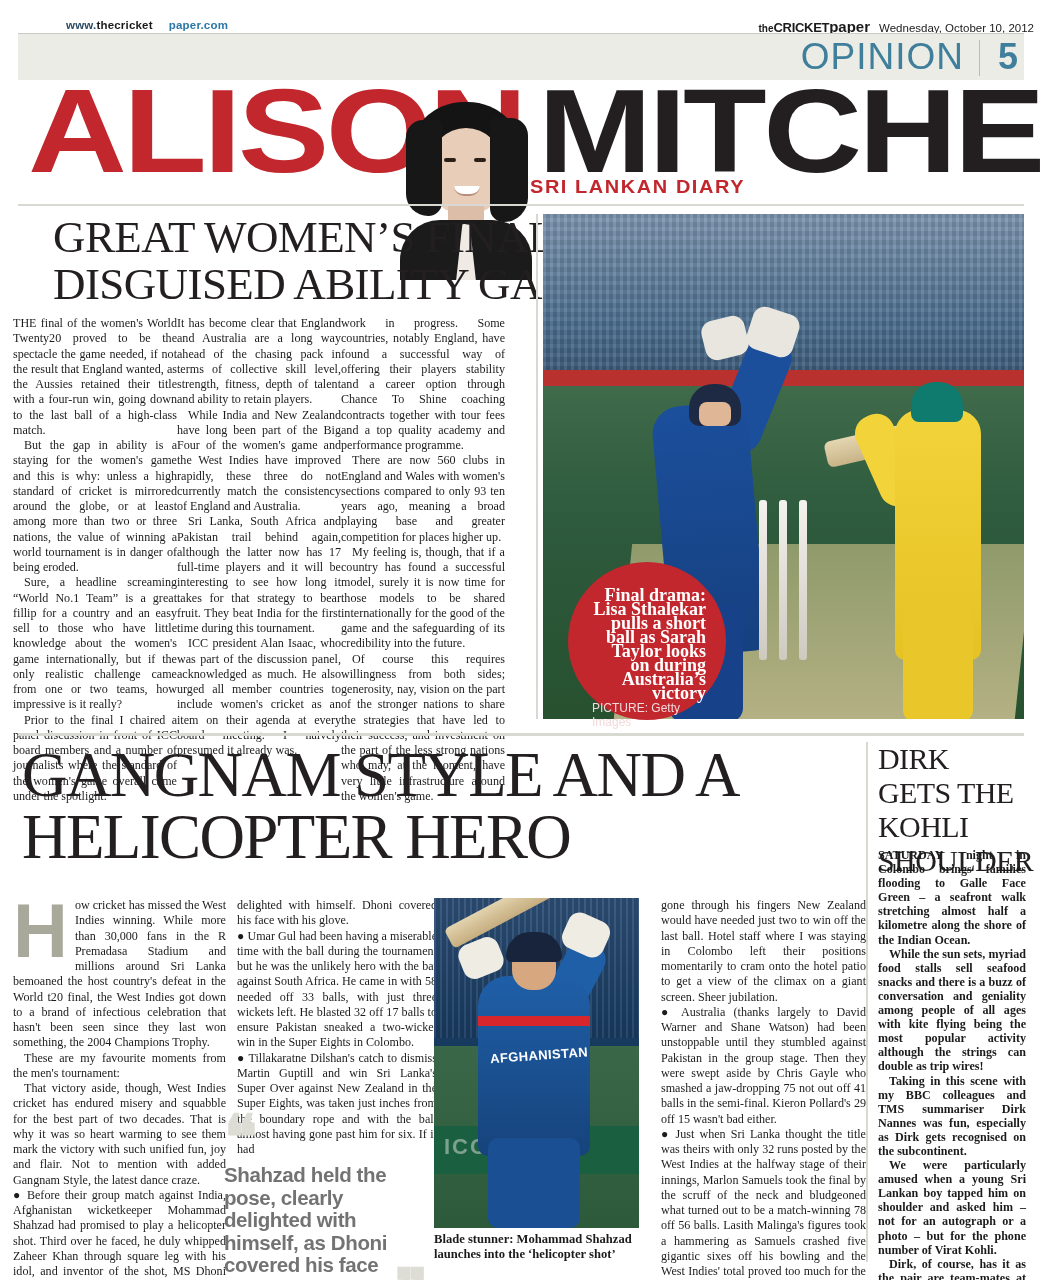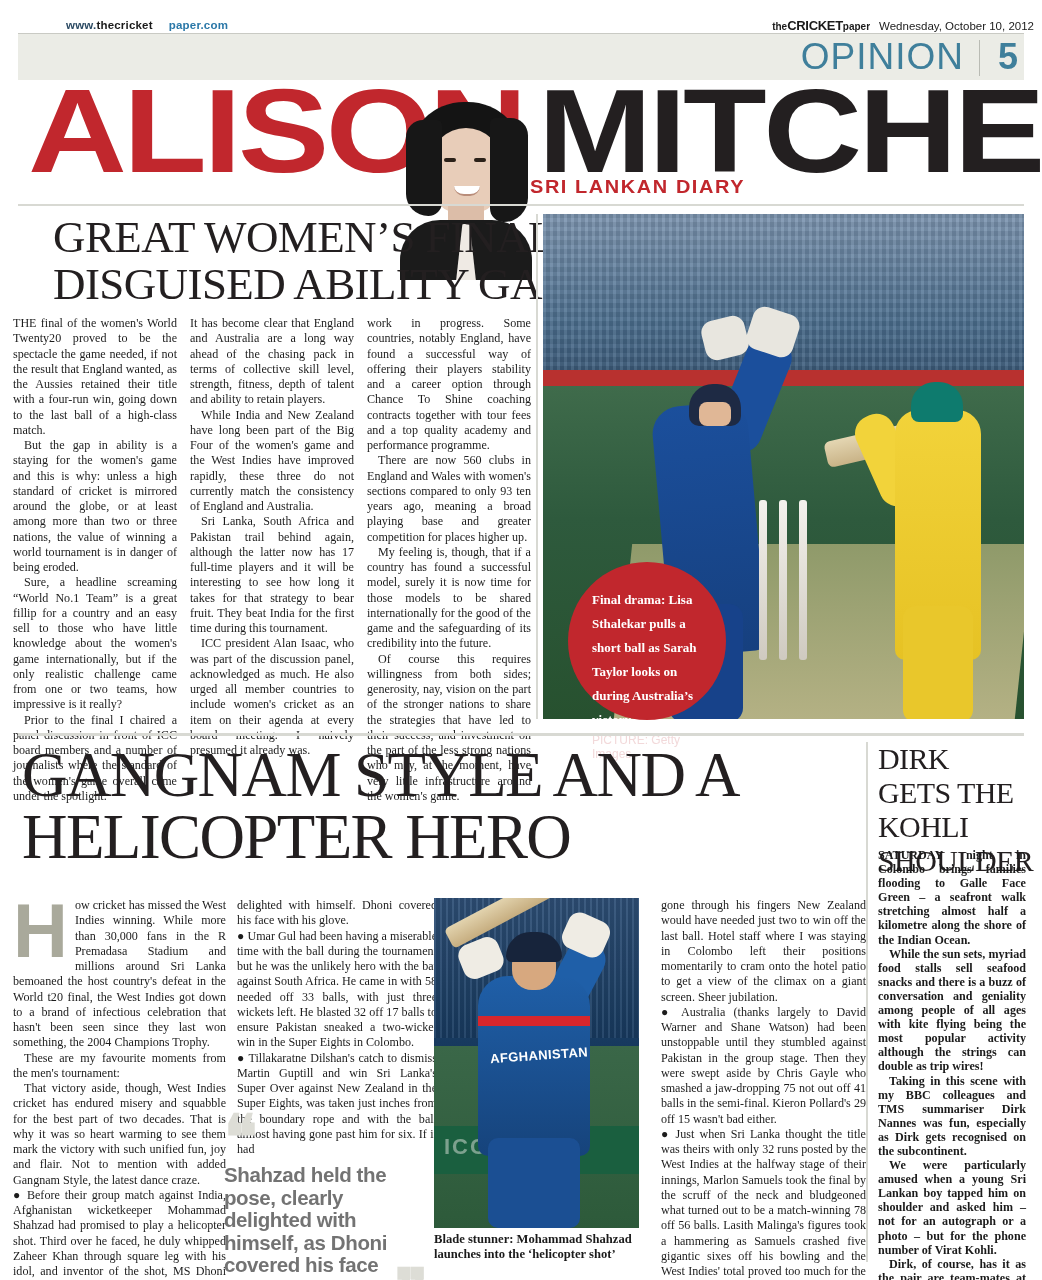--- a/index.html
+++ b/index.html
@@ -8,21 +8,21 @@
 
   
   .topbar{position:absolute;left:0;top:8px;width:1042px;height:22px;}
   .topurl{position:absolute;left:66px;top:11px;font-family:"Liberation Sans",sans-serif;font-weight:bold;font-size:11.5px;letter-spacing:.2px;}
   .topurl .w{color:#2b4a63;}
   .topurl .c{color:#1b1b1b;}
   .topurl .rest{color:#2b78a8;margin-left:16px;}
   .mast-right{position:absolute;right:8px;top:10px;font-family:"Liberation Sans",sans-serif;font-size:11.5px;color:#1b1b1b;white-space:nowrap;}
   .mast-right .the{font-weight:bold;font-size:10px;}
   .mast-right .CRICKET{font-weight:bold;font-size:13px;letter-spacing:-.3px;}
-  .mast-right .paper{font-weight:bold;font-size:10px;}
+  .mast-right .paper{font-weight:bold;font-size:15px;}
   .mast-right .date{font-weight:normal;font-size:11.5px;margin-left:9px;}
 
   
   .band{position:absolute;left:18px;top:34px;width:1006px;height:46px;background:#ebece6;}
   .band-line-top{position:absolute;left:18px;top:33px;width:1006px;height:1px;background:#c9cac4;}
   .opinion{position:absolute;right:78px;top:36px;font-family:"Liberation Sans",sans-serif;font-weight:300;font-size:37px;color:#3f7f9b;letter-spacing:1px;}
   .op-div{position:absolute;right:62px;top:40px;width:1px;height:36px;background:#b9bbb4;}
   .pagenum{position:absolute;right:24px;top:36px;font-family:"Liberation Sans",sans-serif;font-weight:bold;font-size:36px;color:#3f7f9b;}
 
   
@@ -43,21 +43,21 @@
   .p-eye2{position:absolute;left:88px;top:56px;width:12px;height:4px;background:#2b2018;border-radius:3px;}
   .p-mouth{position:absolute;left:68px;top:84px;width:26px;height:8px;background:#fff;border-radius:0 0 14px 14px;border-bottom:2px solid #b98d7a;}
   .p-neck{position:absolute;left:62px;top:104px;width:36px;height:26px;background:#dcbda8;}
   .p-body{position:absolute;left:14px;top:118px;width:132px;height:62px;background:#1b1b1b;border-radius:40px 40px 0 0;}
   .p-shirt{position:absolute;left:62px;top:122px;width:36px;height:58px;background:#efeae4;clip-path:polygon(40% 0,60% 0,78% 100%,22% 100%);}
 
   .plate-rule{position:absolute;left:18px;top:204px;width:1006px;height:2px;background:#d8d9d3;}
 
   
   .h1{position:absolute;left:20px;top:214px;width:520px;font-family:"Liberation Serif",serif;font-weight:400;font-size:45px;line-height:47px;letter-spacing:-.6px;color:#231f20;margin-left:33px;}
-  .cols1{position:absolute;left:13px;top:316px;width:520px;display:flex;gap:13px;}
+  .cols1{position:absolute;left:13px;top:316px;width:520px;display:flex;}
   .cols1 .col{width:164px;}
   .body{font-family:"Liberation Serif",serif;font-size:12.1px;line-height:15.25px;text-align:justify;color:#1c1c1c;}
   .body p{margin:0;text-indent:11px;}
   .body p.first{text-indent:0;}
 
   
   .photo1{position:absolute;left:543px;top:214px;width:481px;height:505px;overflow:hidden;background:#1b2b4a;}
   .ph1-sky{position:absolute;left:0;top:0;width:481px;height:200px;background:linear-gradient(180deg,#7d95b0 0%,#4c6f8f 55%,#2f4a68 100%);}
   .ph1-crowd{position:absolute;left:0;top:0;width:481px;height:170px;background:
         repeating-linear-gradient(90deg,rgba(255,255,255,.10) 0 3px,rgba(0,0,0,.10) 3px 7px),
@@ -76,21 +76,21 @@
   .kit-leg{position:absolute;left:126px;top:390px;width:74px;height:118px;background:#17428a;border-radius:14px;}
   .bat-yellow{position:absolute;left:352px;top:196px;width:86px;height:250px;background:linear-gradient(180deg,#f2d33a 0%,#e6c224 100%);border-radius:24px 24px 10px 10px;}
   .bat-helmet{position:absolute;left:368px;top:168px;width:52px;height:40px;background:#0e7b6e;border-radius:24px 24px 8px 8px;}
   .bat-arm{position:absolute;left:324px;top:198px;width:40px;height:96px;background:#f2d33a;border-radius:18px;transform:rotate(-24deg);}
   .bat-blade{position:absolute;left:282px;top:218px;width:92px;height:26px;background:linear-gradient(180deg,#e4d6b2,#c9b387);border-radius:6px;transform:rotate(-13deg);}
   .bat-leg{position:absolute;left:360px;top:392px;width:70px;height:116px;background:#e9c72b;border-radius:12px;}
   .stumps{position:absolute;left:216px;top:286px;width:54px;height:160px;}
   .stumps i{position:absolute;top:0;width:8px;height:160px;background:linear-gradient(180deg,#f4f2ee,#cfcac0);border-radius:3px;display:block;}
   .stumps i:nth-child(1){left:0;} .stumps i:nth-child(2){left:20px;} .stumps i:nth-child(3){left:40px;}
   .cap-circle{position:absolute;left:568px;top:562px;width:158px;height:158px;border-radius:50%;background:#c1272d;color:#fff;padding:26px 20px 0 24px;box-sizing:border-box;}
-  .cap-circle .t{font-family:"Liberation Serif",serif;font-weight:bold;font-size:13px;line-height:24px;}
+  .cap-circle .t{font-family:"Liberation Serif",serif;font-weight:bold;font-size:18px;line-height:14px;text-align:right;}
   .cap-circle .s{font-family:"Liberation Sans",sans-serif;font-weight:normal;font-size:12px;line-height:14px;color:#f2d9da;margin-top:1px;}
 
   
   .rule-mid{position:absolute;left:18px;top:733px;width:1006px;height:3px;background:#d8d9d3;}
   .vrule{position:absolute;left:866px;top:742px;width:2px;height:520px;background:#d8d9d3;}
   .vrule2{position:absolute;left:536px;top:214px;width:2px;height:505px;background:#d8d9d3;}
 
   
   .h2{position:absolute;left:22px;top:744px;width:840px;font-family:"Liberation Serif",serif;font-weight:400;font-size:63px;line-height:62px;letter-spacing:-1.6px;color:#231f20;}
   .cols2{position:absolute;left:13px;top:898px;width:845px;}

